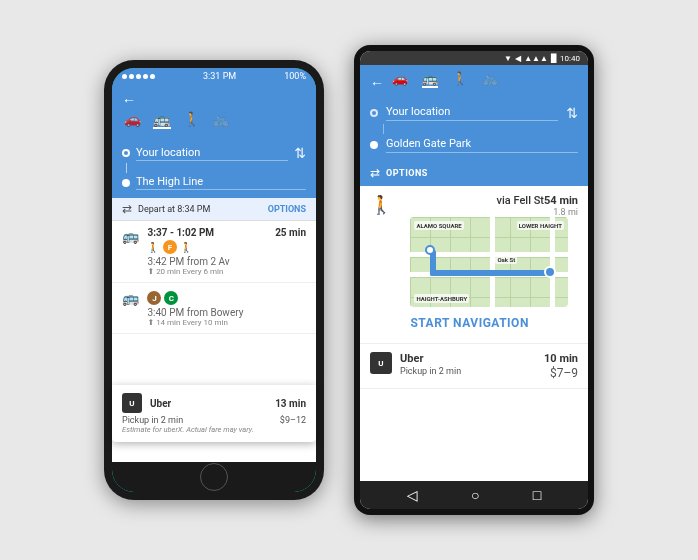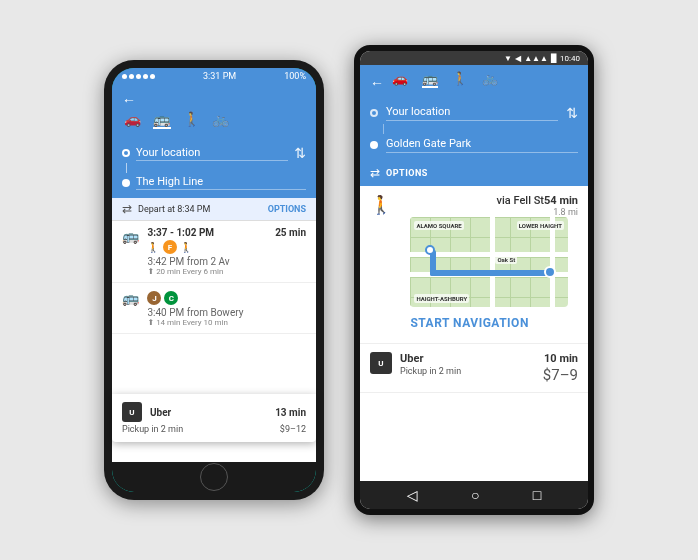--- a/index.html
+++ b/index.html
@@ -388,21 +388,21 @@
       justify-content: space-between;
     }
     .android-uber-label { font-size: 11px; font-weight: bold; color: #333; }
     .android-uber-min { font-size: 11px; font-weight: bold; color: #333; }
     .android-uber-sub {
       display: flex;
       justify-content: space-between;
       margin-top: 1px;
     }
     .android-uber-pickup { font-size: 9px; color: #555; }
-    .android-uber-price { font-size: 15px; color: #555; }
+    .android-uber-price { font-size: 12px; color: #555; }
 
     .android-nav-bar {
       background: #222;
       height: 28px;
       display: flex;
       align-items: center;
       justify-content: space-around;
       padding: 0 20px;
     }
     .nav-btn { color: white; font-size: 14px; }
@@ -489,20 +489,21 @@
     <div class="uber-popup">
       <div class="uber-popup-top">
         <div class="uber-logo-box">U</div>
         <span class="uber-label">Uber</span>
         <span class="uber-min">13 min</span>
       </div>
       <div class="uber-pickup">
         <span>Pickup in 2 min</span>
         <span>$9–12</span>
       </div>
+      <div class="uber-note">Estimate for uberX. Actual fare may vary.</div>
     </div>
 
     <div class="iphone-home-bar">
       <div class="home-button"></div>
     </div>
   </div>
 </div>
 
 <div class="android">
   <div class="android-screen">

